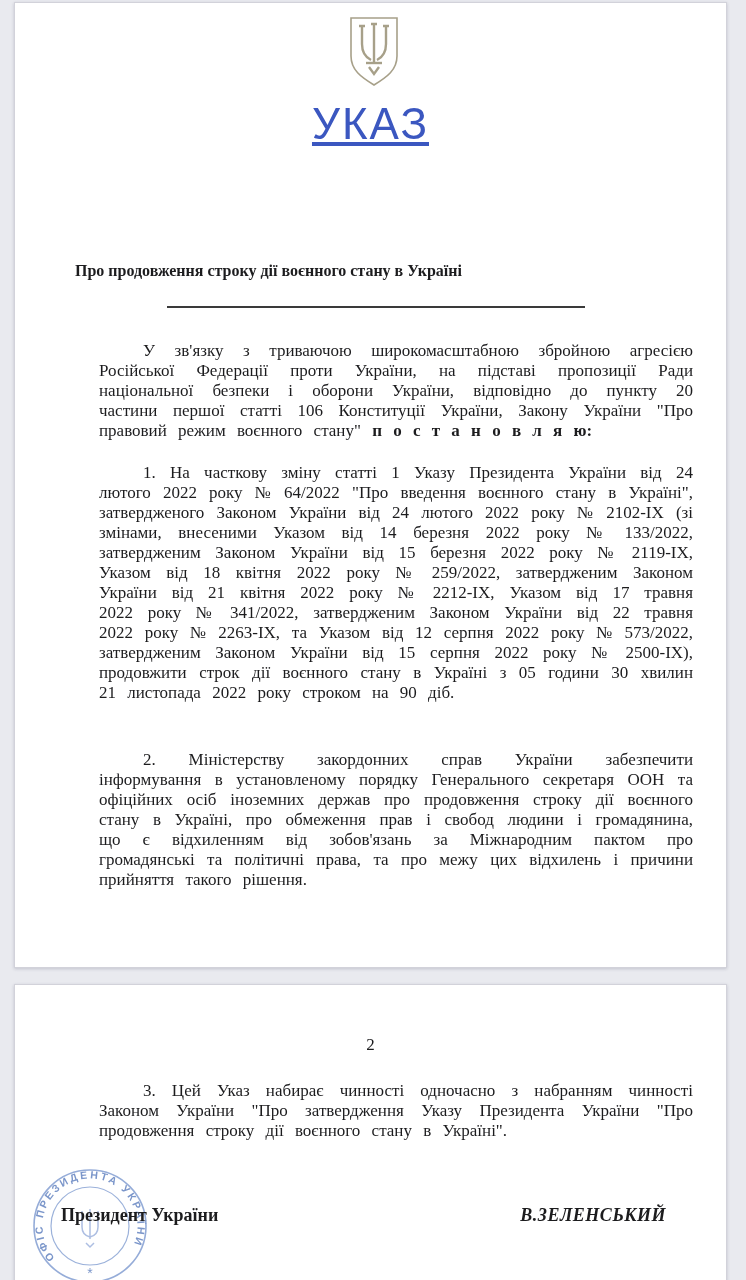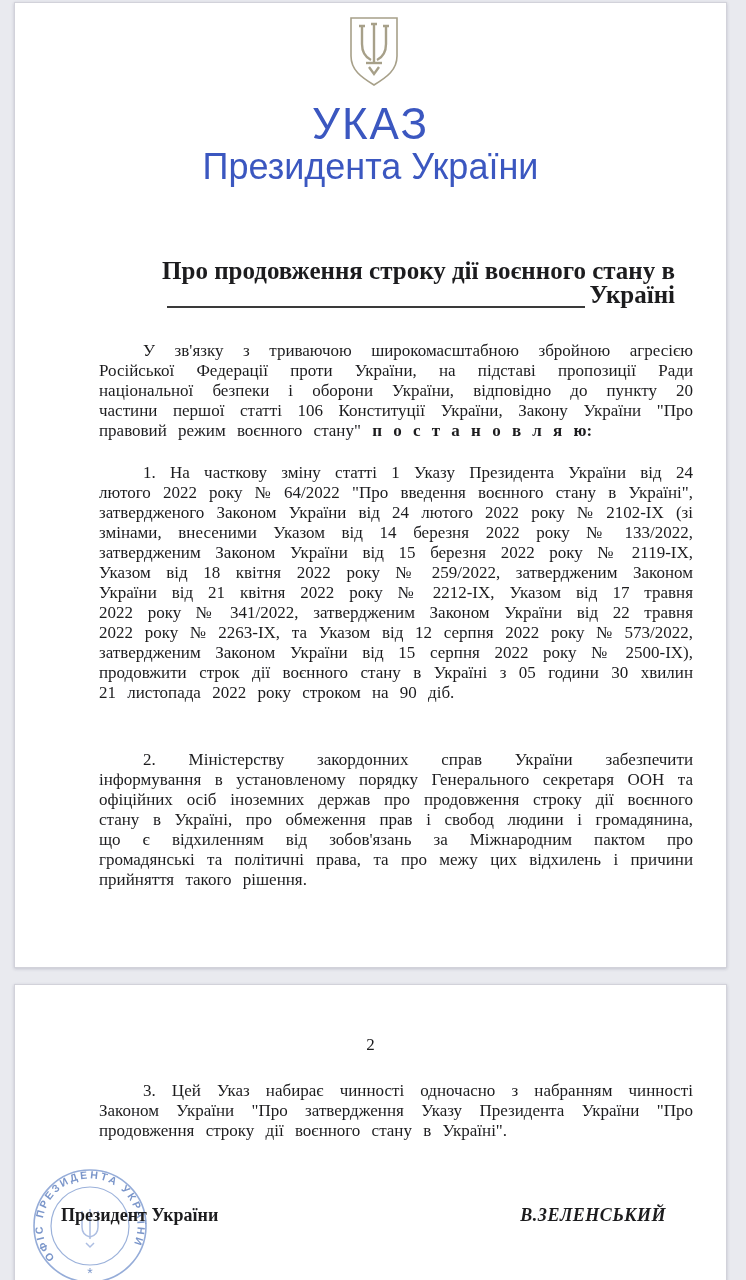--- a/index.html
+++ b/index.html
@@ -22,25 +22,25 @@
   .page{
     position:absolute;left:14px;width:713px;background:var(--page);
     border:1px solid var(--page-border);
     box-shadow:0 1px 3px rgba(60,60,90,.22);
   }
   .page1{top:2px;height:966px;}
   .page2{top:984px;height:310px;}
   .emblem{position:absolute;left:329px;top:13px;}
   .decree-head{position:absolute;left:0;top:98px;width:100%;text-align:center;color:var(--blue);
     font-family:"Liberation Sans","DejaVu Sans",sans-serif;}
-  .ukaz{font-size:44px;line-height:46px;letter-spacing:2px;}
+  .ukaz{font-size:44px;line-height:46px;letter-spacing:2px;text-decoration:underline;}
   .ukaz-sub{font-size:36px;line-height:40px;}
   .doc-title{
-    position:absolute;left:60px;top:256px;width:600px;text-align:right;
-    font-weight:bold;font-size:25px;line-height:24px;
+    position:absolute;left:60px;top:256px;width:600px;text-align:left;
+    font-weight:bold;font-size:16px;line-height:24px;
   }
   .title-rule{position:absolute;left:152px;top:303px;width:418px;border-top:2px solid var(--rule);}
   .body{
     position:absolute;left:84px;width:594px;
     font-size:17px;line-height:20px;text-align:justify;text-indent:44px;
     word-spacing:7px;color:var(--ink);
   }
   .intro{top:338px;}
   .item1{top:460px;}
   .item2{top:724px;margin-top:23px;}
@@ -72,21 +72,20 @@
         <path d="M42,10 V28 C42,38 37,42 33,44"></path>
         <path d="M30,8 V47"></path>
         <path d="M15,10 H21 M39,10 H45 M27,8 H33"></path>
         <path d="M22,47 H38"></path>
         <path d="M25,51 L30,58 L35,51"></path>
       </g>
     </svg>
 
     <div class="decree-head">
       <div class="ukaz">УКАЗ</div>
-      <div class="ukaz-sub">Президента України</div>
     </div>
 
     <div class="doc-title">Про продовження строку дії воєнного стану в Україні</div>
     <div class="title-rule"></div>
 
     <p class="body intro"><span>У зв'язку з триваючою широкомасштабною збройною агресією Російської Федерації проти України, на підставі пропозиції Ради національної безпеки і оборони України, відповідно до пункту 20 частини першої статті 106 Конституції України, Закону України "Про правовий режим воєнного стану" </span><span class="resolve">п о с т а н о в л я ю:</span></p>
 
     <p class="body item1">1. На часткову зміну статті 1 Указу Президента України від 24 лютого 2022 року № 64/2022 "Про введення воєнного стану в Україні", затвердженого Законом України від 24 лютого 2022 року № 2102-IX (зі змінами, внесеними Указом від 14 березня 2022 року № 133/2022, затвердженим Законом України від 15 березня 2022 року № 2119-IX, Указом від 18 квітня 2022 року № 259/2022, затвердженим Законом України від 21 квітня 2022 року № 2212-IX, Указом від 17 травня 2022 року № 341/2022, затвердженим Законом України від 22 травня 2022 року № 2263-IX, та Указом від 12 серпня 2022 року № 573/2022, затвердженим Законом України від 15 серпня 2022 року № 2500-IX), продовжити строк дії воєнного стану в Україні з 05 години 30 хвилин 21 листопада 2022 року строком на 90 діб.</p>
 
     <p class="body item2">2. Міністерству закордонних справ України забезпечити інформування в установленому порядку Генерального секретаря ООН та офіційних осіб іноземних держав про продовження строку дії воєнного стану в Україні, про обмеження прав і свобод людини і громадянина, що є відхиленням від зобов'язань за Міжнародним пактом про громадянські та політичні права, та про межу цих відхилень і причини прийняття такого рішення.</p>

